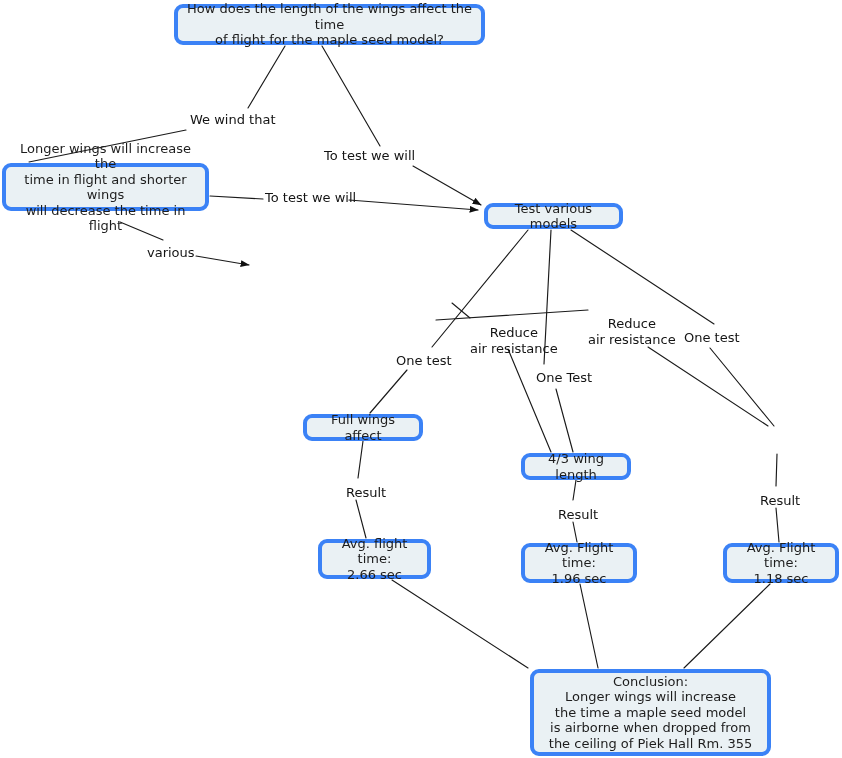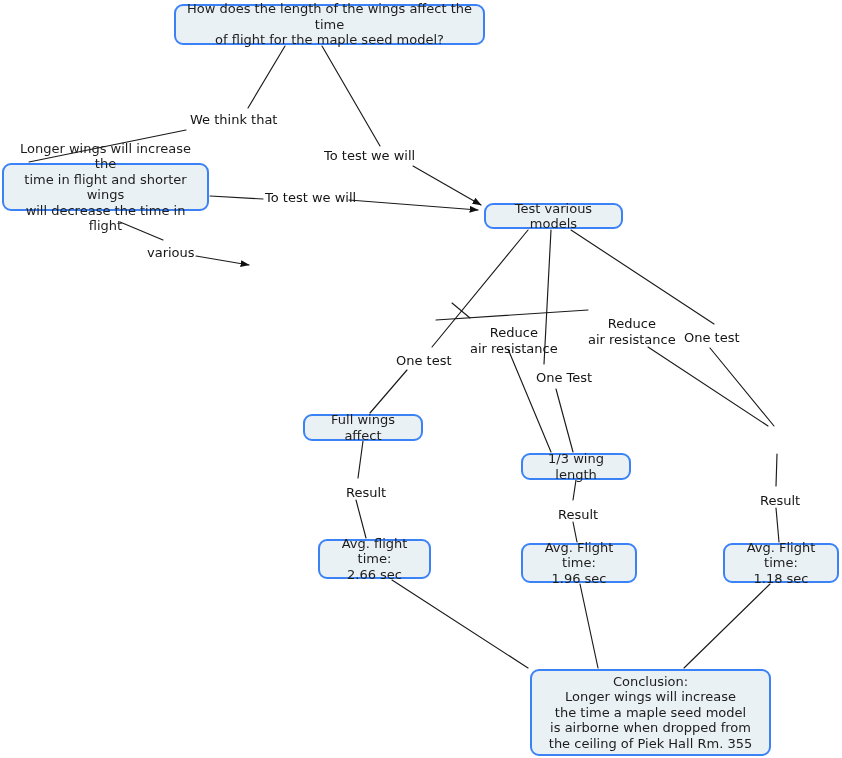--- a/index.html
+++ b/index.html
@@ -19,21 +19,21 @@
     position: absolute;
     left: 0;
     top: 0;
     width: 842px;
     height: 758px;
   }
   .node {
     position: absolute;
     box-sizing: border-box;
     background: #eaf1f4;
-    border: 2px solid #3b82f6;
+    border: 4px solid #3b82f6;
     border-radius: 9px;
     color: #1d1d1d;
     font-size: 13px;
     line-height: 15.5px;
     text-align: center;
     display: flex;
     align-items: center;
     justify-content: center;
     padding: 3px 7px;
     white-space: pre-line;
@@ -110,39 +110,39 @@
 
   <div class="node" style="left:2px; top:163px; width:207px; height:48px;">Longer wings will increase the
 time in flight and shorter wings
 will decrease the time in flight</div>
 
 
   <div class="node" style="left:484px; top:203px; width:139px; height:26px;">Test various models</div>
 
   <div class="node" style="left:303px; top:414px; width:120px; height:27px;">Full wings affect</div>
 
-  <div class="node" style="left:521px; top:453px; width:110px; height:27px;">1/3 wing length</div>
+  <div class="node" style="left:521px; top:453px; width:110px; height:27px;">4/3 wing length</div>
 
 
   <div class="node" style="left:318px; top:539px; width:113px; height:40px;">Avg. flight time:
 2.66 sec</div>
 
   <div class="node" style="left:521px; top:543px; width:116px; height:40px;">Avg. Flight time:
 1.96 sec</div>
 
   <div class="node" style="left:723px; top:543px; width:116px; height:40px;">Avg. Flight time:
 1.18 sec</div>
 
   <div class="node" style="left:510px; top:669px; width:241px; height:87px;margin-left:20px;">Conclusion:
 Longer wings will increase
 the time a maple seed model
 is airborne when dropped from
 the ceiling of Piek Hall Rm. 355</div>
 
-  <div class="edge-label" style="left:190px; top:112px;">We think that</div>
+  <div class="edge-label" style="left:190px; top:112px;">We wind that</div>
 
   <div class="edge-label" style="left:324px; top:148px;">To test we will</div>
 
   <div class="edge-label" style="left:265px; top:190px;">To test we will</div>
 
   <div class="edge-label" style="left:147px; top:245px;">various</div>
 
   <div class="edge-label" style="left:396px; top:353px;">One test</div>
 
   <div class="edge-label" style="left:470px; top:325px; text-align:center;">Reduce

